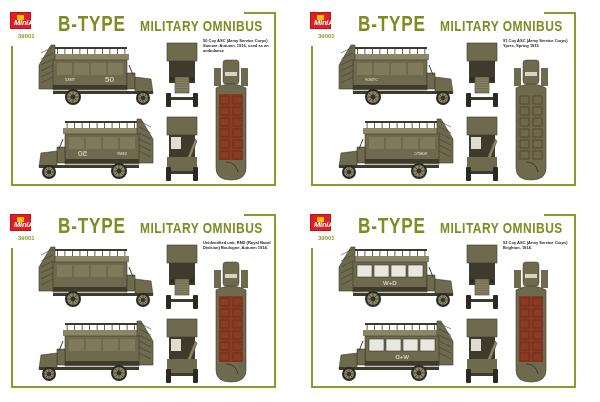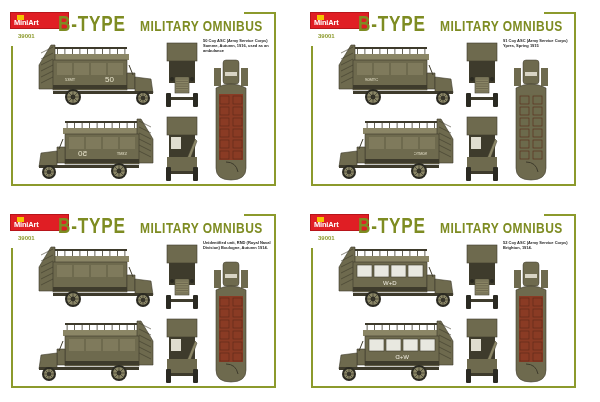--- a/index.html
+++ b/index.html
@@ -10,21 +10,21 @@
   .panel.p0 { left: 3px; top: 3px; }
   .panel.p1 { left: 303px; top: 3px; }
   .panel.p2 { left: 3px; top: 205px; }
   .panel.p3 { left: 303px; top: 205px; }
 
   .frame-left { position: absolute; left: 8px; top: 43px; width: 2px; height: 140px; background: #8c9a2c; }
   .frame-bottom { position: absolute; left: 8px; top: 181px; width: 265px; height: 2px; background: #8c9a2c; }
   .frame-right { position: absolute; left: 271px; top: 9px; width: 2px; height: 174px; background: #8c9a2c; }
   .frame-top { position: absolute; left: 241px; top: 9px; width: 32px; height: 2px; background: #8c9a2c; }
 
-  .logo { position: absolute; left: 7px; top: 9px; width: 59px; height: 17px; background: #e01e24; border: 1px solid #b8141a; }
+  .logo { position: absolute; left: 7px; top: 9px; width: 21px; height: 17px; background: #e01e24; border: 1px solid #b8141a; font-style: italic; }
   .logo .logo-mark { position: absolute; left: 6px; top: 2px; width: 7px; height: 5px; background: #f5c400; }
   .logo .logo-text { position: absolute; left: 3px; bottom: 1px; font-size: 7.5px; font-weight: bold; color: #ffffff; font-family: "Liberation Sans", sans-serif; letter-spacing: -0.2px; }
 
   .code { position: absolute; left: 15px; top: 30px; font-size: 6px; color: #8c9a2c; font-weight: bold; }
 
   .title { position: absolute; left: 55px; top: 8px; height: 24px; display: flex; align-items: baseline; gap: 18px; color: #7e8c22; font-family: "Liberation Sans Narrow", "Liberation Sans", sans-serif; font-weight: bold; white-space: nowrap; }
   .title .t1 { font-size: 22px; letter-spacing: 1px; transform: scaleX(0.78); transform-origin: left; display: inline-block; width: 64px; }
   .title .t2 { font-size: 15px; letter-spacing: 0.6px; transform: scaleX(0.8); transform-origin: left; display: inline-block; }
 
   .caption { position: absolute; left: 200px; top: 35px; width: 72px; font-size: 4px; line-height: 5px; font-weight: bold; color: #222; }

